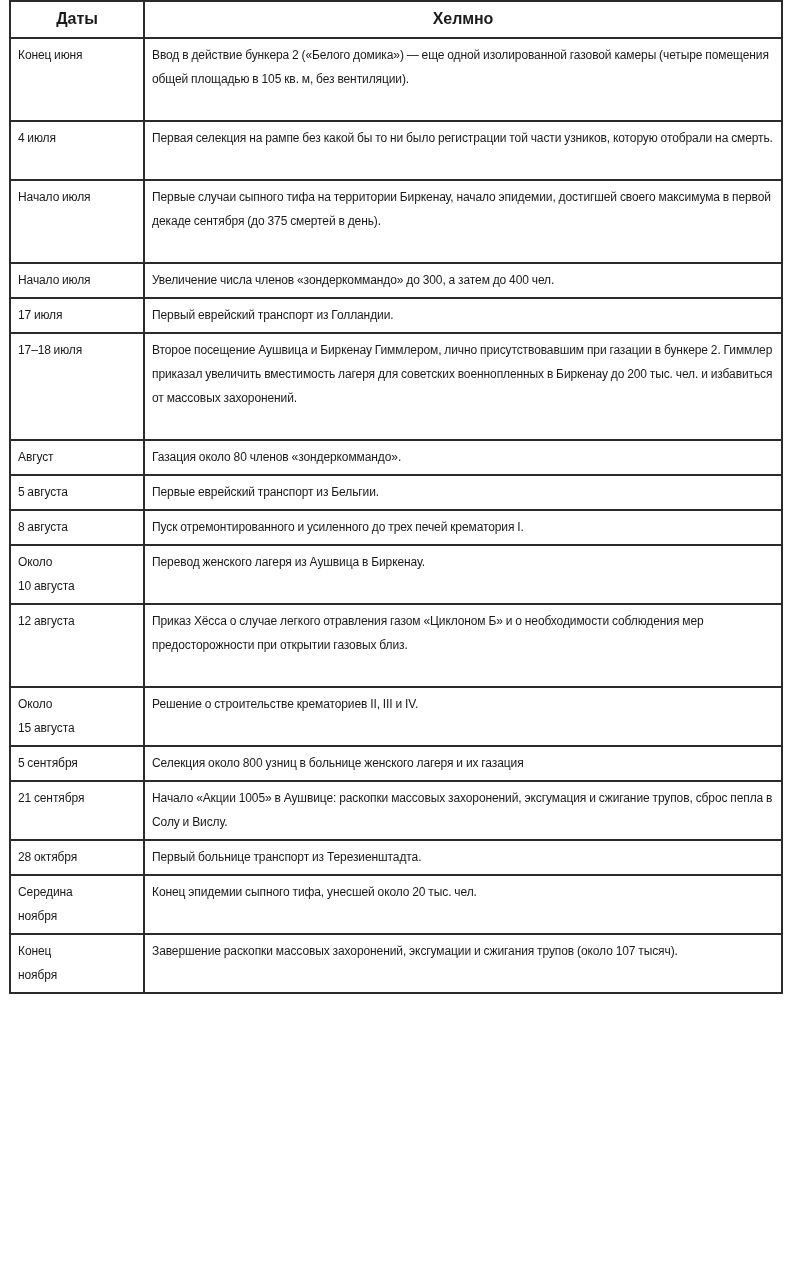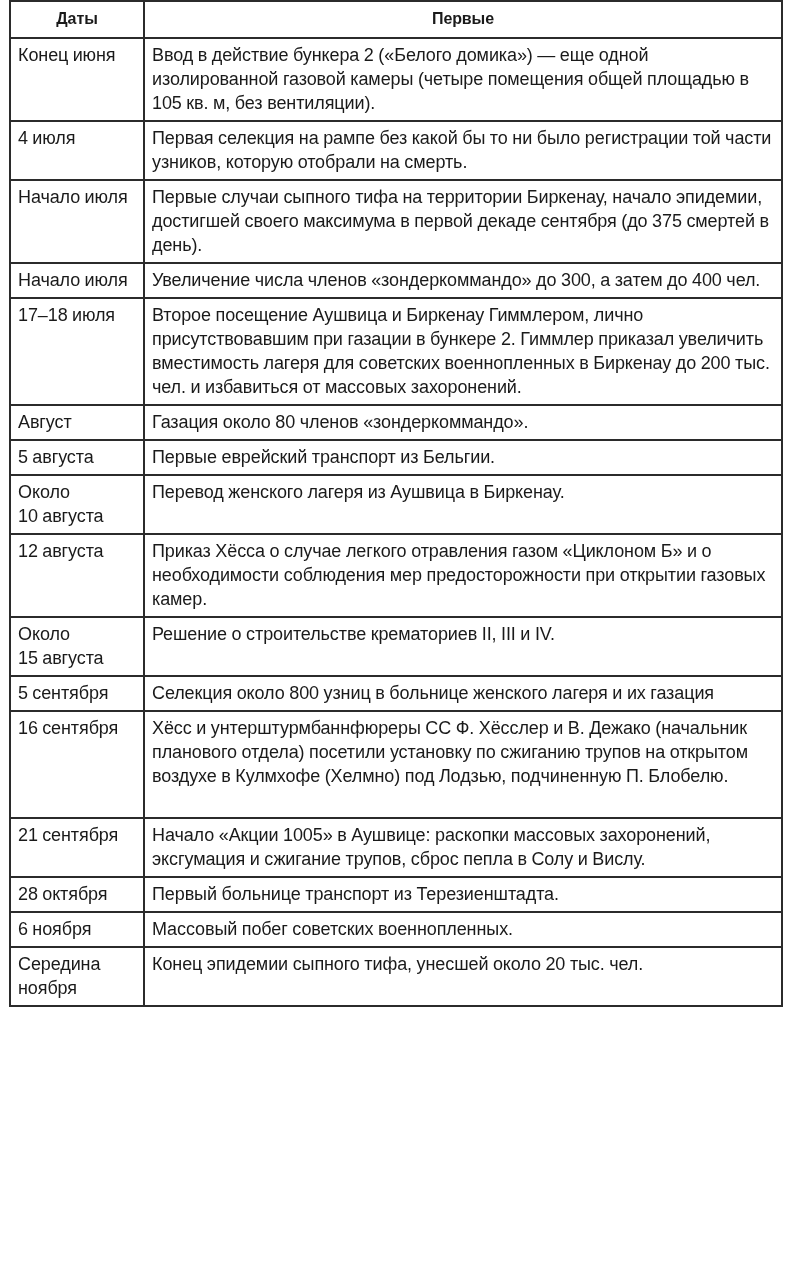--- a/index.html
+++ b/index.html
@@ -30,21 +30,21 @@
   }
 
   table.timeline col.c-date { width: 134px; }
   table.timeline col.c-event { width: 638px; }
 
   table.timeline th,
   table.timeline td {
     border: 2px solid #2b2b2b;
     vertical-align: top;
     padding: 4px 7px 5px 7px;
-    font-size: 18px;
+    font-size: 12px;
     line-height: 24px;
     font-family: "Liberation Sans", sans-serif;
     letter-spacing: -0.1px;
   }
 
   table.timeline thead th {
     font-weight: bold;
     text-align: center;
     font-size: 16px;
     padding-top: 4px;
@@ -73,86 +73,91 @@
 
 <div class="table-wrap">
   <table class="timeline">
     <colgroup>
       <col class="c-date">
       <col class="c-event">
     </colgroup>
     <thead>
       <tr>
         <th>Даты</th>
-        <th>Первые</th>
+        <th>Хелмно</th>
       </tr>
     </thead>
     <tbody id="tbody">
         <tr data-h="3">
           <td class="date-cell">Конец июня</td>
           <td class="event-cell">Ввод в действие бункера 2 («Белого домика») — еще одной изолированной газовой камеры (четыре помещения общей площадью в 105 кв. м, без вентиляции).</td>
         </tr>
         <tr data-h="2">
           <td class="date-cell">4 июля</td>
           <td class="event-cell">Первая селекция на рампе без какой бы то ни было регистрации той части узников, которую отобрали на смерть.</td>
         </tr>
         <tr data-h="3">
           <td class="date-cell">Начало июля</td>
           <td class="event-cell">Первые случаи сыпного тифа на территории Биркенау, начало эпидемии, достигшей своего максимума в первой декаде сентября (до 375 смертей в день).</td>
         </tr>
         <tr data-h="1">
           <td class="date-cell">Начало июля</td>
           <td class="event-cell">Увеличение числа членов «зондеркоммандо» до 300, а затем до 400 чел.</td>
         </tr>
+        <tr data-h="1">
+          <td class="date-cell">17 июля</td>
+          <td class="event-cell">Первый еврейский транспорт из Голландии.</td>
+        </tr>
         <tr data-h="4">
           <td class="date-cell">17–18 июля</td>
           <td class="event-cell">Второе посещение Аушвица и Биркенау Гиммлером, лично присутствовавшим при газации в бункере 2. Гиммлер приказал увеличить вместимость лагеря для советских военнопленных в Биркенау до 200 тыс. чел. и избавиться от массовых захоронений.</td>
         </tr>
         <tr data-h="1">
           <td class="date-cell">Август</td>
           <td class="event-cell">Газация около 80 членов «зондеркоммандо».</td>
         </tr>
         <tr data-h="1">
           <td class="date-cell">5 августа</td>
           <td class="event-cell">Первые еврейский транспорт из Бельгии.</td>
         </tr>
+        <tr data-h="1">
+          <td class="date-cell">8 августа</td>
+          <td class="event-cell">Пуск отремонтированного и усиленного до трех печей крематория I.</td>
+        </tr>
         <tr data-h="2">
           <td class="date-cell">Около
 10 августа</td>
           <td class="event-cell">Перевод женского лагеря из Аушвица в Биркенау.</td>
         </tr>
         <tr data-h="3">
           <td class="date-cell">12 августа</td>
-          <td class="event-cell">Приказ Хёсса о случае легкого отравления газом «Циклоном Б» и о необходимости соблюдения мер предосторожности при открытии газовых камер.</td>
+          <td class="event-cell">Приказ Хёсса о случае легкого отравления газом «Циклоном Б» и о необходимости соблюдения мер предосторожности при открытии газовых близ.</td>
         </tr>
         <tr data-h="2">
           <td class="date-cell">Около
 15 августа</td>
           <td class="event-cell">Решение о строительстве крематориев II, III и IV.</td>
         </tr>
         <tr data-h="1">
           <td class="date-cell">5 сентября</td>
           <td class="event-cell">Селекция около 800 узниц в больнице женского лагеря и их газация</td>
         </tr>
-        <tr data-h="4">
-          <td class="date-cell">16 сентября</td>
-          <td class="event-cell">Хёсс и унтерштурмбаннфюреры СС Ф. Хёсслер и В. Дежако (начальник планового отдела) посетили установку по сжиганию трупов на открытом воздухе в Кулмхофе (Хелмно) под Лодзью, подчиненную П. Блобелю.</td>
-        </tr>
         <tr data-h="2">
           <td class="date-cell">21 сентября</td>
           <td class="event-cell">Начало «Акции 1005» в Аушвице: раскопки массовых захоронений, эксгумация и сжигание трупов, сброс пепла в Солу и Вислу.</td>
         </tr>
         <tr data-h="1">
           <td class="date-cell">28 октября</td>
           <td class="event-cell">Первый больнице транспорт из Терезиенштадта.</td>
         </tr>
-        <tr data-h="1">
-          <td class="date-cell">6 ноября</td>
-          <td class="event-cell">Массовый побег советских военнопленных.</td>
-        </tr>
         <tr data-h="2">
           <td class="date-cell">Середина
 ноября</td>
           <td class="event-cell">Конец эпидемии сыпного тифа, унесшей около 20 тыс. чел.</td>
+        </tr>
+        <tr data-h="2">
+          <td class="date-cell">Конец
+ноября</td>
+          <td class="event-cell">Завершение раскопки массовых захоронений, эксгумации и сжигания трупов (около 107 тысяч).</td>
         </tr>
       </tbody>
   </table>
 </div>
 
 </body></html>

